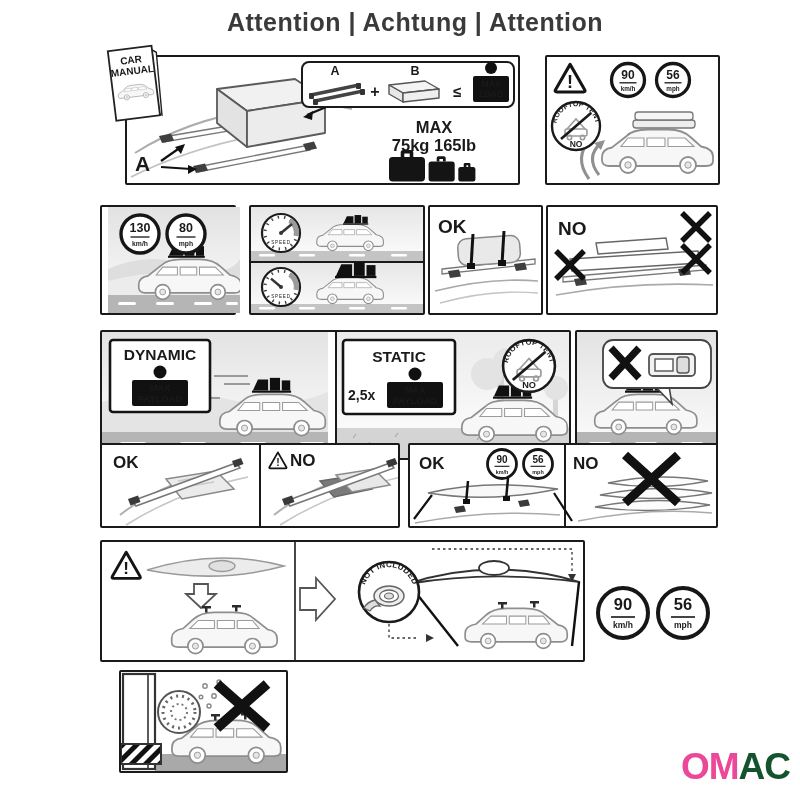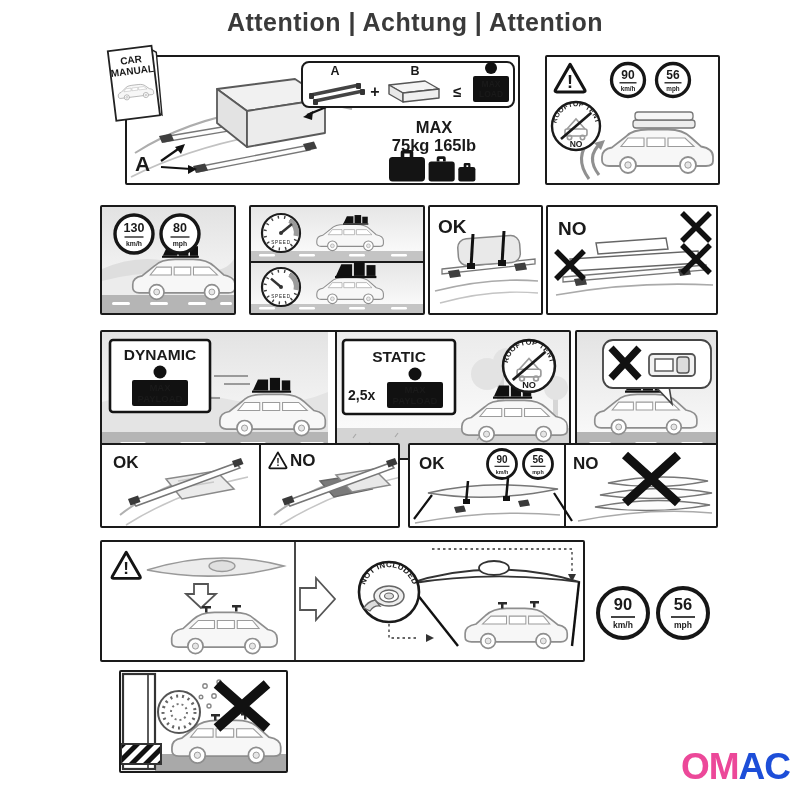--- a/index.html
+++ b/index.html
@@ -9,21 +9,21 @@
          font-size:25px;font-weight:600;color:#3a3a3a;letter-spacing:.5px;}
   .panel{position:absolute;background:#fff;border:2px solid #1a1a1a;border-radius:2px;
          box-sizing:border-box;}
   .panel svg{display:block;}
   svg text{font-family:"Liberation Sans",sans-serif;fill:#1a1a1a;}
   .manual{position:absolute;left:110px;top:44px;width:52px;height:80px;
           transform:rotate(-7deg);z-index:5;}
   .omac{position:absolute;left:650px;top:748px;width:140px;text-align:right;
         font-size:37px;font-weight:800;letter-spacing:-1px;line-height:1;}
   .omac .b1{color:#ec4899;}
-  .omac .b2{color:#1d4ed8;}
+  .omac .b2{color:#14532d;}
   .hiddefs{position:absolute;width:0;height:0;}
 </style>
 </head>
 <body>
 
 <div class="sheet">
 
   <svg class="hiddefs" aria-hidden="true">
     <defs></defs>
     <g id="car-side">
@@ -169,21 +169,21 @@
           <rect x="-11" y="3" width="22" height="7" rx="2"></rect>
           <circle cx="-6.5" cy="11.5" r="2.2"></circle>
           <circle cx="6.5" cy="11.5" r="2.2"></circle>
         </g>
         <line x1="-15" y1="13" x2="15" y2="-13" stroke="#1a1a1a" stroke-width="2.6"></line>
         <text y="20.5" font-size="8.5" font-weight="bold" text-anchor="middle">NO</text>
       </g>
     </svg>
   </div>
 
-  <div class="panel" style="left:100px;top:205px;width:136px;height:110px;">
+  <div class="panel" style="left:100px;top:205px;width:136px;height:110px;padding-left:6px;">
     <svg width="132" height="106" viewBox="0 0 132 106">
       <defs>
           <linearGradient id="sky1" x1="0" y1="0" x2="0" y2="1">
             <stop offset="0" stop-color="#e2e2e2"></stop>
             <stop offset="1" stop-color="#f8f8f8"></stop>
           </linearGradient>
         </defs>
       <rect x="0" y="0" width="132" height="88" fill="url(#sky1)"></rect>
       <path d="M0,62 Q40,44 80,58 T132,52 L132,88 L0,88 Z" fill="#dedede"></path>
       <path d="M0,74 Q50,60 132,70 L132,88 L0,88 Z" fill="#ececec"></path>

